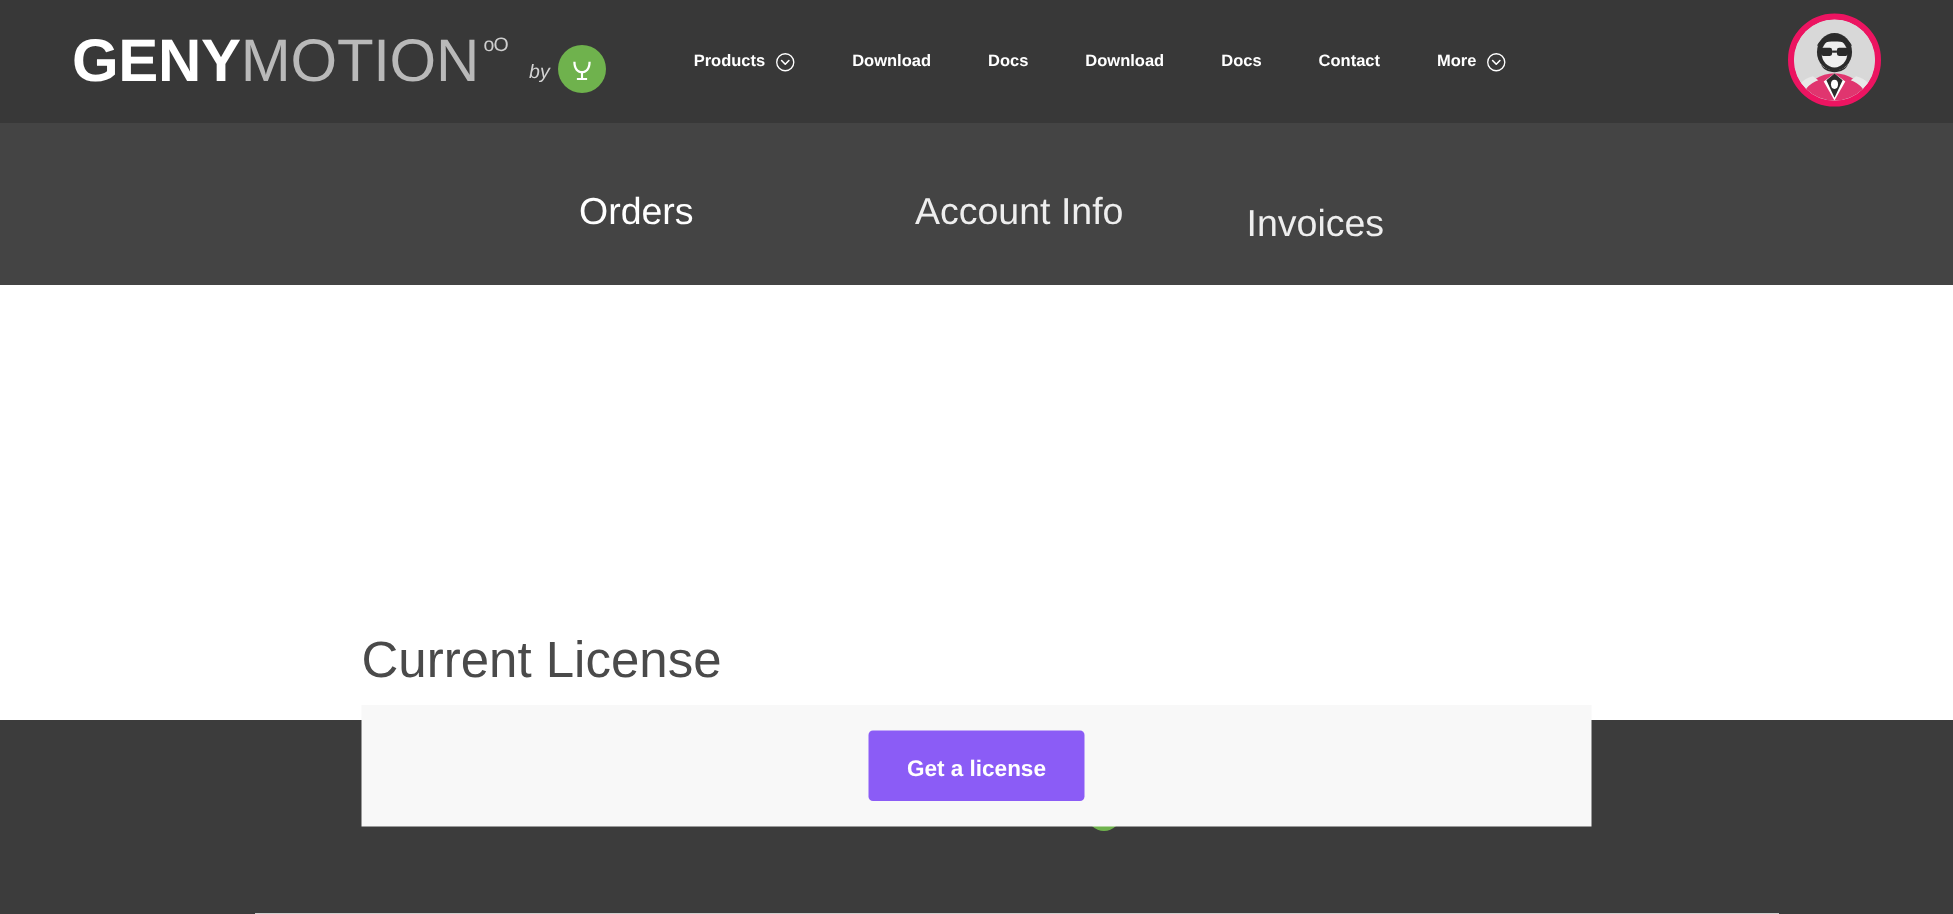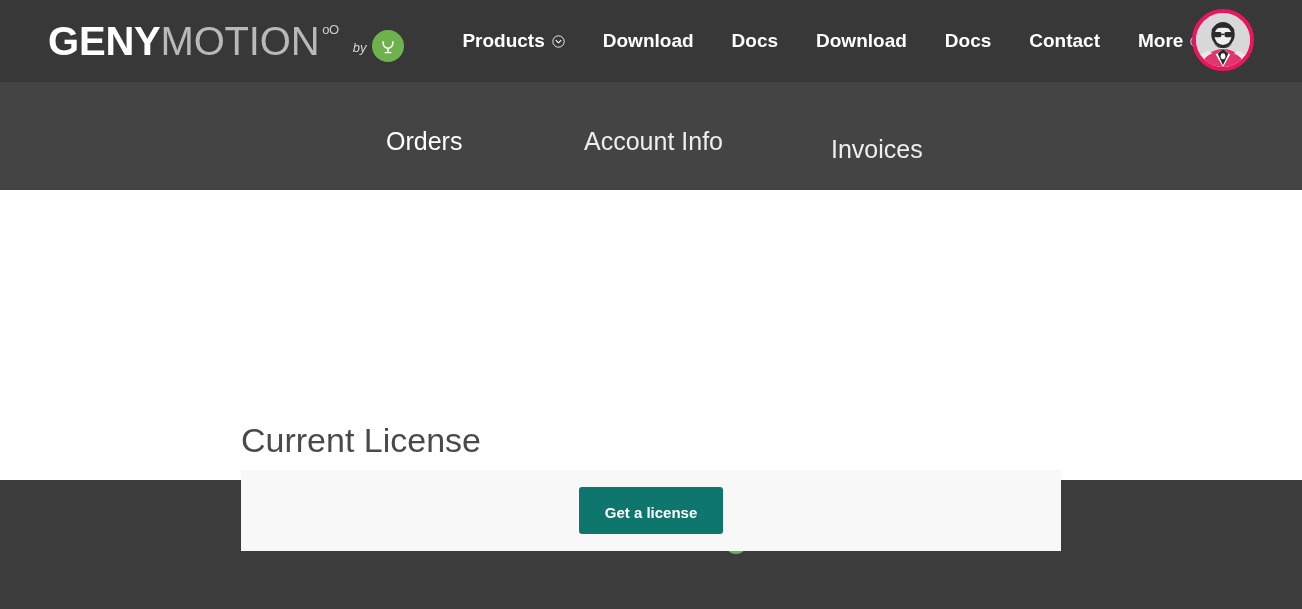--- a/index.html
+++ b/index.html
@@ -70,25 +70,25 @@
   .geny-badge svg { display: block; }
 
   .main-nav {
     display: flex;
     align-items: center;
     margin-left: 58px;
     height: 100%;
   }
   .nav-item {
     color: #ffffff;
-    font-size: 19px;
+    font-size: 11px;
     font-weight: bold;
     margin-right: 38px;
     display: flex;
-    align-items: center;
+    align-items: flex-start;
     cursor: pointer;
     white-space: nowrap;
   }
   .nav-item:last-child { margin-right: 0; }
   .nav-caret {
     margin-left: 7px;
     display: inline-flex;
     align-items: center;
   }
 
@@ -157,21 +157,21 @@
     left: 241px;
     top: 280px;
     width: 820px;
     height: 81px;
     background: #f8f8f8;
     display: flex;
     align-items: center;
     justify-content: center;
   }
   .btn-primary {
-    background: #0f766e;
+    background: #8b5cf6;
     color: #ffffff;
     font-size: 15px;
     font-weight: bold;
     border: none;
     border-radius: 3px;
     padding: 7px 26px;
     height: 47px;
     line-height: 38px;
     cursor: pointer;
     font-family: "Liberation Sans", sans-serif;
@@ -283,21 +283,21 @@
       <rect x="28.2" y="23" width="3.6" height="1.6" fill="#2b2b2b"></rect>
     </svg>
   </div>
 </header>
 
 <div class="tab-bar">
   <div class="tab-inner">
     <div class="tab is-active" style="left:386px;">
       <span>Orders</span>
     </div>
-    <div class="tab" style="left:584px;">
+    <div class="tab" style="left:610px;">
       <span>Account Info</span>
     </div>
     <div class="tab" style="left:831px;margin-top:8px;">
       <span>Invoices</span>
     </div>
   </div>
   <div class="tab-underline"></div>
 </div>
 
 <main class="main">

